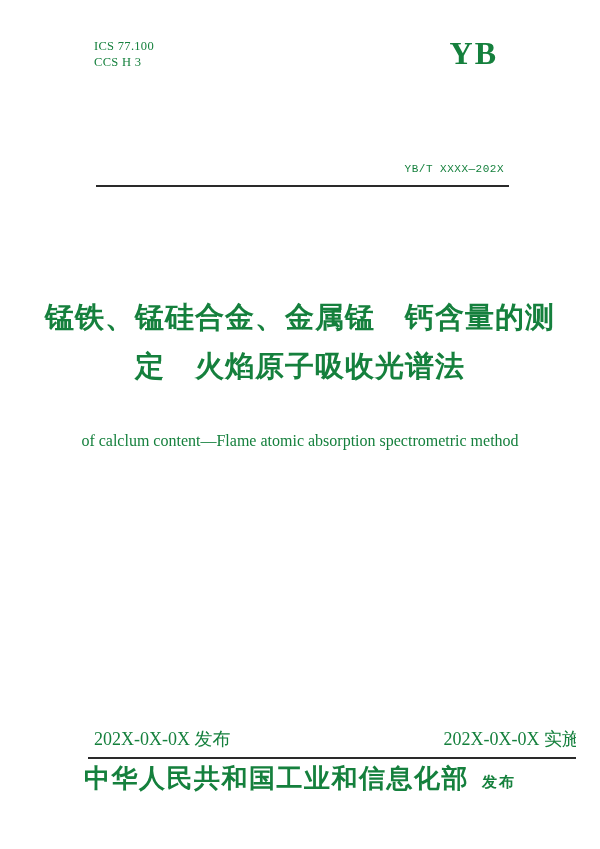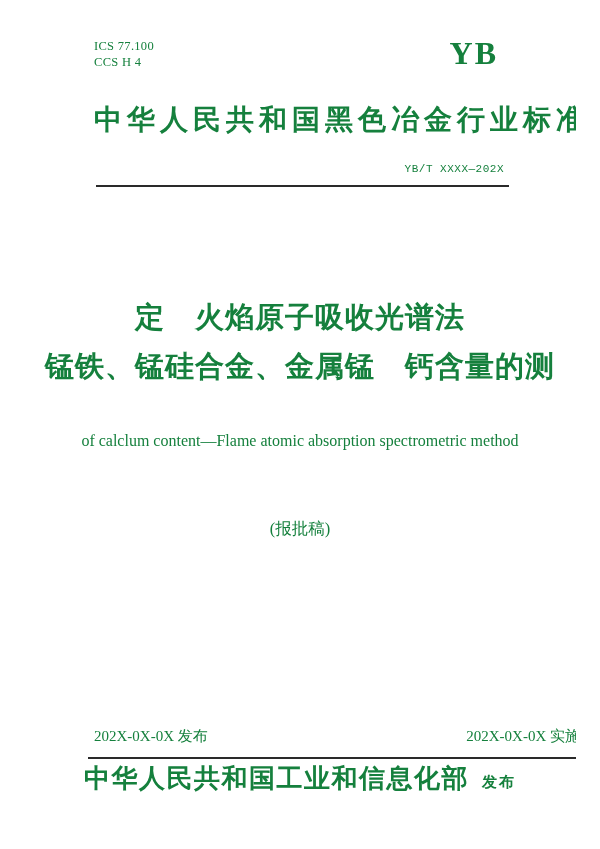--- a/index.html
+++ b/index.html
@@ -91,21 +91,21 @@
     font-size: 16.5px;
     font-family: "Liberation Serif", serif;
   }
   .date-row {
     position: absolute;
     left: 70px;
     width: 486px;
     top: 719px;
     display: flex;
     justify-content: space-between;
-    font-size: 15px;
+    font-size: 18px;
     font-family: "Liberation Serif", serif;
   }
   .rule-bottom {
     position: absolute;
     left: 64px;
     width: 498px;
     top: 749px;
     height: 2px;
     background: #2a2a2a;
   }
@@ -129,41 +129,39 @@
     margin-left: 13px;
   }
 </style>
 </head>
 <body>
 
 <div class="page">
 
   <div class="ics-block">
     <div>ICS 77.100</div>
-    <div>CCS H 4</div>
+    <div>CCS H 3</div>
   </div>
 
   <div class="yb-logo">YB</div>
 
-  <div class="std-name">中华人民共和国黑色冶金行业标准</div>
 
   <div class="std-code">YB/T XXXX—202X</div>
 
   <div class="rule-top"></div>
 
   <div class="main-title">
+    <div>锰铁、锰硅合金、金属锰　钙含量的测</div>
     <div>定　火焰原子吸收光谱法</div>
-    <div>锰铁、锰硅合金、金属锰　钙含量的测</div>
   </div>
 
   <div class="en-title">
     <div>of calclum content—Flame atomic absorption spectrometric method</div>
   </div>
 
-  <div class="draft-note">(报批稿)</div>
 
   <div class="date-row">
     <span>202X-0X-0X 发布</span>
     <span>202X-0X-0X 实施</span>
   </div>
 
   <div class="rule-bottom"></div>
 
   <div class="publisher-row">
     <span class="publisher-main">中华人民共和国工业和信息化部</span><span class="publisher-suffix">发布</span>

